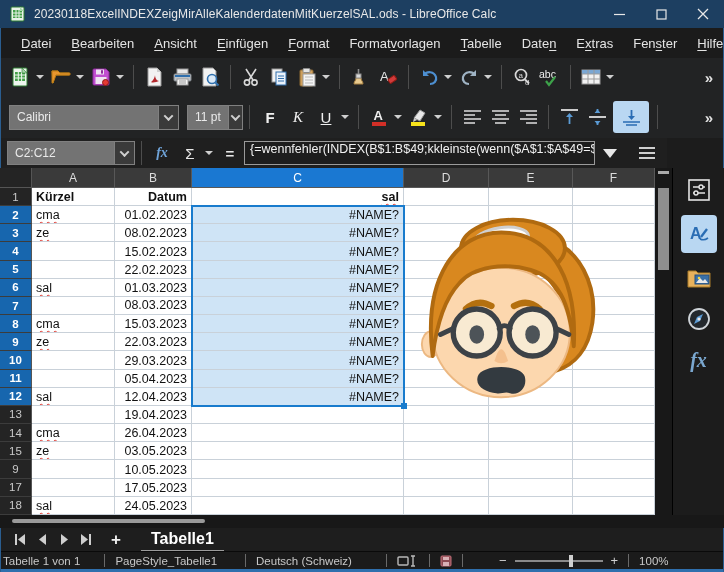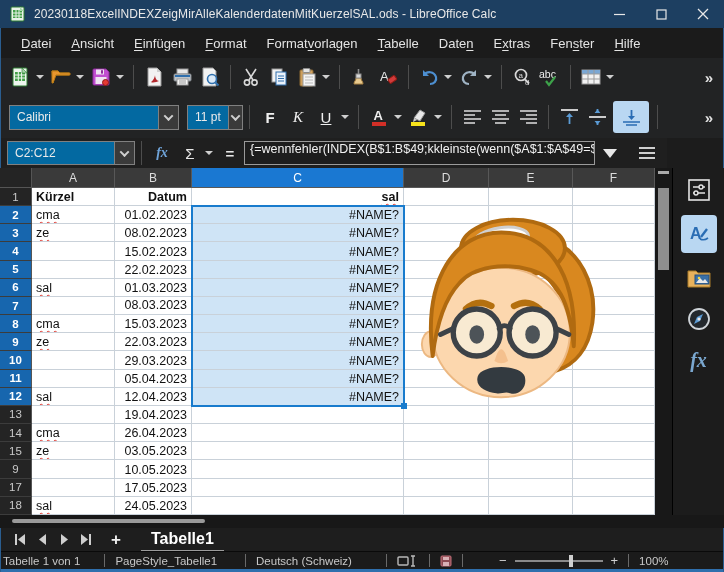--- a/index.html
+++ b/index.html
@@ -25,21 +25,21 @@
   
   .tb { position:absolute; left:1px; width:722px; background:#222324; display:flex; align-items:center; }
   .tb1 { top:58px; height:38px; padding-left:6px; }
   .tb2 { top:96px; height:42px; padding-left:8px; }
   .tbtn { height:28px; min-width:24px; display:flex; align-items:center; justify-content:center; margin:0 2px; }
   .dd { width:0; height:0; border-left:4px solid transparent; border-right:4px solid transparent;
         border-top:4px solid #cfcfcf; margin:0 3px 0 1px; }
   .sep { width:1px; height:24px; background:#4d4d4d; margin:0 6px; }
   .ovf { color:#e0e0e0; font-size:15px; font-weight:bold; margin-left:auto; padding-right:10px; }
   .glyphbtn { color:#f0f0f0; font-size:15px; }
-  .combo { display:flex; align-items:stretch; background:#0369a1; border:1px solid #808080; height:25px; }
+  .combo { display:flex; align-items:stretch; background:#737373; border:1px solid #808080; height:25px; }
   .combo .val { padding:4px 7px 0; font-size:12px; color:#eaeaea; flex:1; white-space:nowrap; }
   .combo .cbtn { width:20px; border-left:1px solid #808080; background:#3a3a3a; display:flex; align-items:center; justify-content:center; }
   .chev { width:7px; height:7px; border-right:2px solid #cfcfcf; border-bottom:2px solid #cfcfcf; transform:rotate(45deg) translate(-1px,-1px); }
   .fontname { width:170px; } .fontsize { width:56px; margin-left:8px; }
   .active-tool { background:#b9d7f2; border-radius:3px; height:32px; min-width:36px; }
 
   
   .fbar { position:absolute; left:1px; top:138px; width:666px; height:30px; background:#1f1f1f;
           display:flex; align-items:center; padding:0 6px; }
   .namebox { width:128px; height:24px; }
@@ -136,20 +136,21 @@
           <svg width="12" height="12" viewBox="0 0 12 12">
             <path d="M1 1l10 10M11 1L1 11" stroke="#e8e8e8" stroke-width="1.3"></path>
           </svg>
         </span>
     </span>
   </div>
 
   <div class="menubar">
     <span id="menu-items" style="display:flex;">
         <span class="menu-item"><u>D</u>atei</span>
+        <span class="menu-item"><u>B</u>earbeiten</span>
         <span class="menu-item"><u>A</u>nsicht</span>
         <span class="menu-item"><u>E</u>infügen</span>
         <span class="menu-item"><u>F</u>ormat</span>
         <span class="menu-item">Format<u>v</u>orlagen</span>
         <span class="menu-item"><u>T</u>abelle</span>
         <span class="menu-item">Date<u>n</u></span>
         <span class="menu-item">E<u>x</u>tras</span>
         <span class="menu-item">Fen<u>s</u>ter</span>
         <span class="menu-item"><u>H</u>ilfe</span>
       </span>

